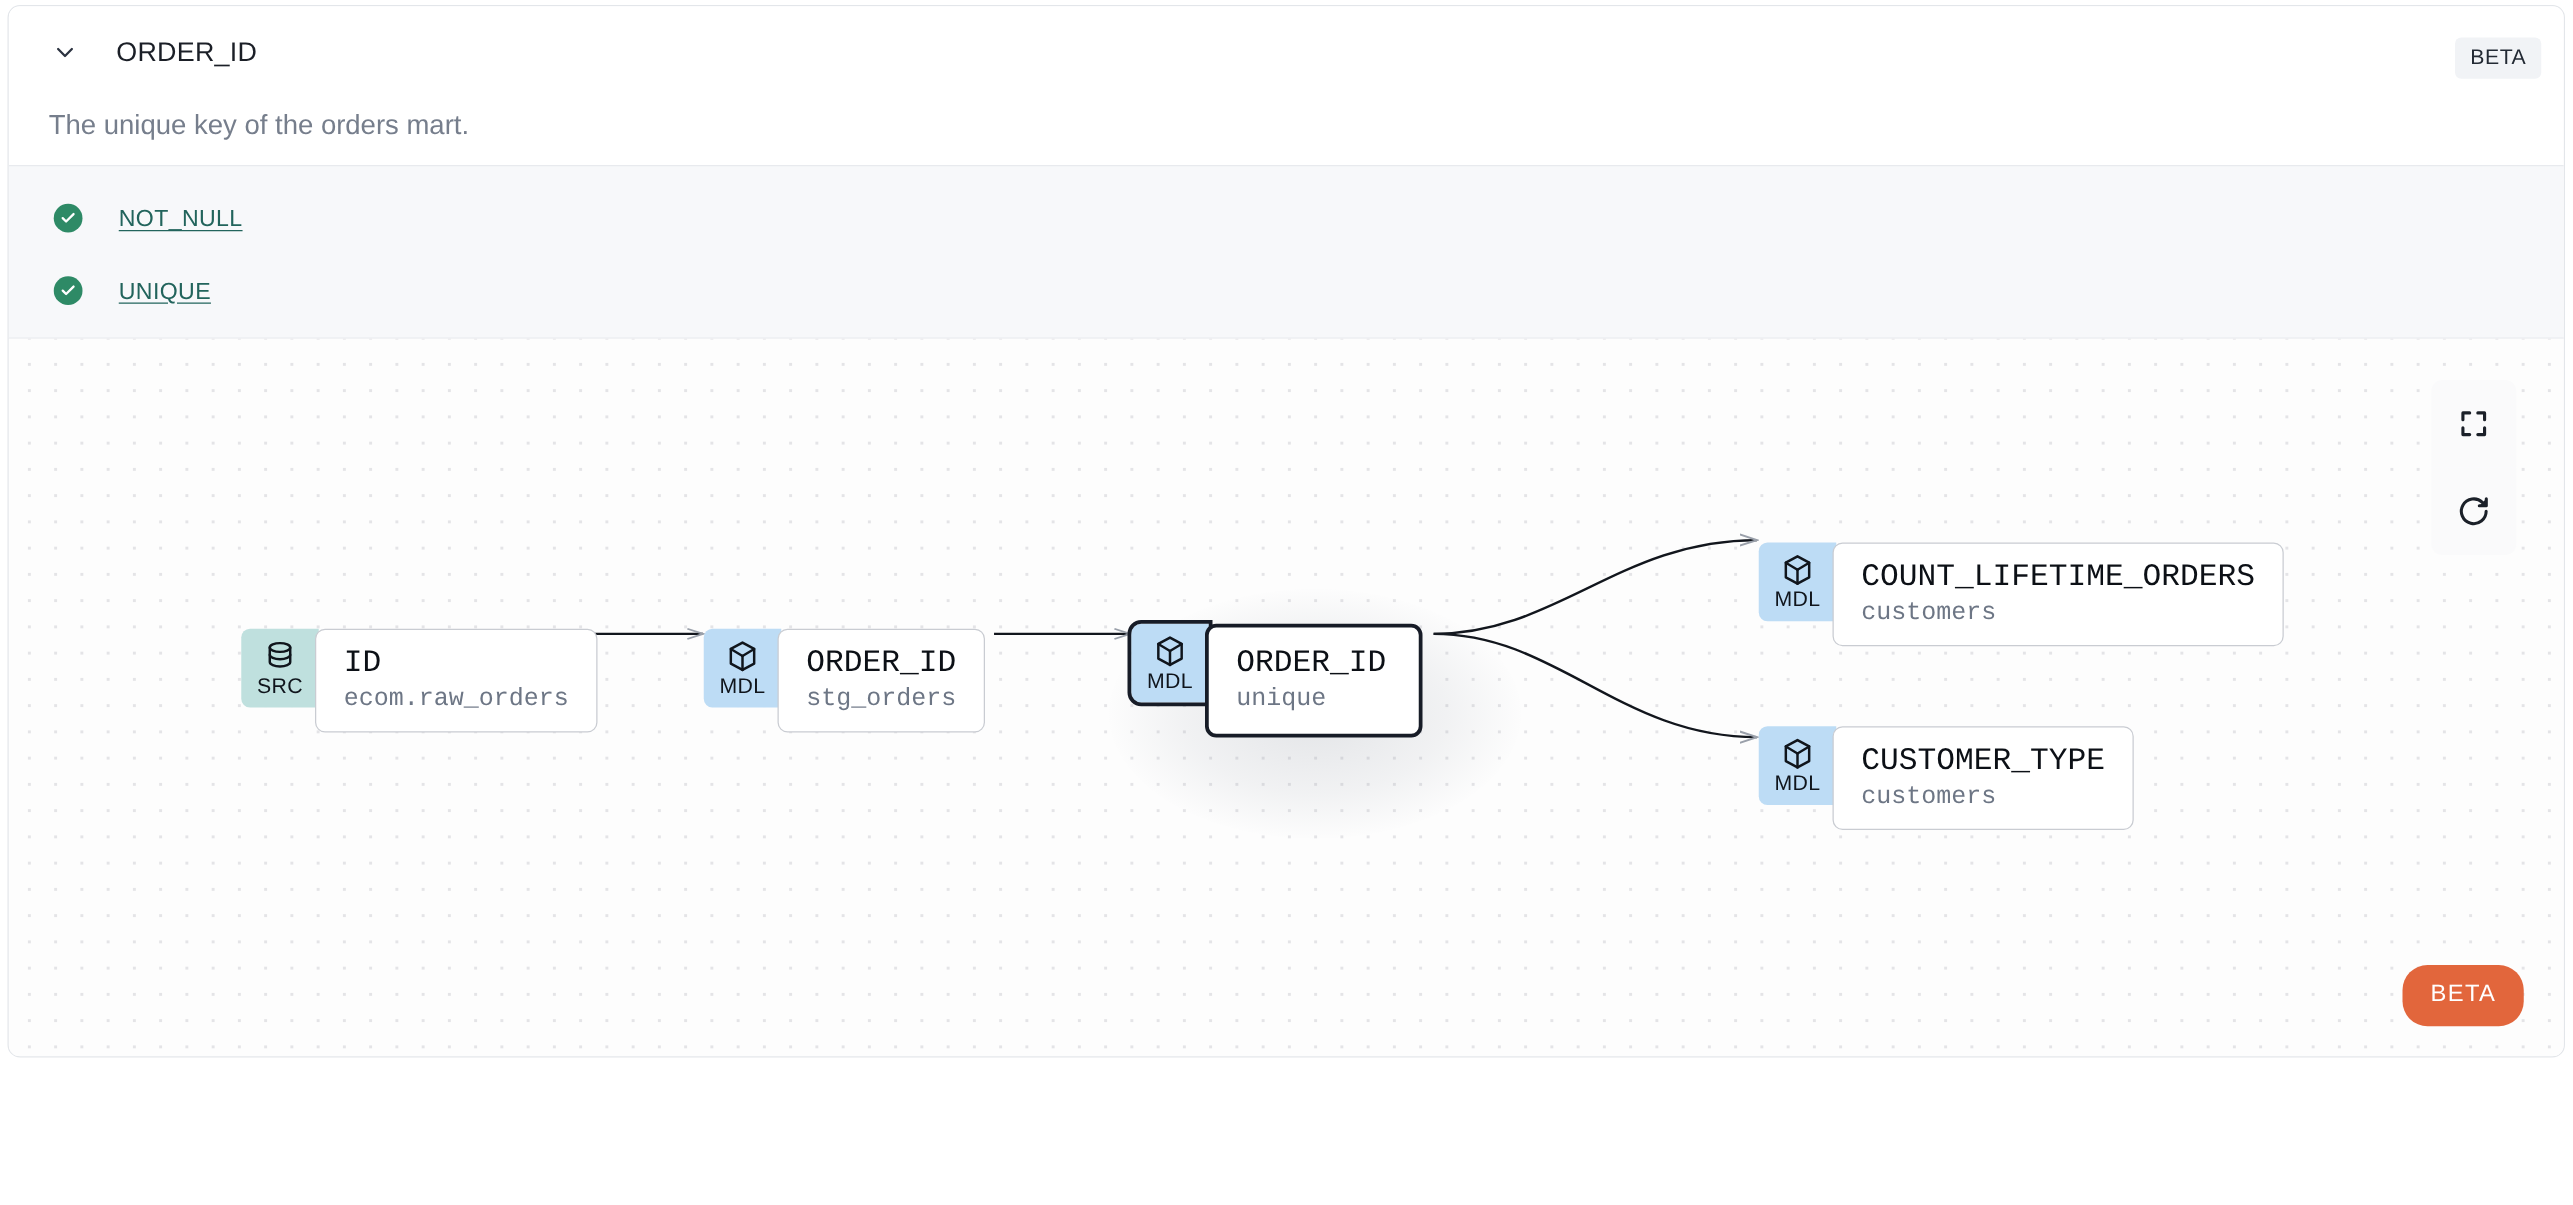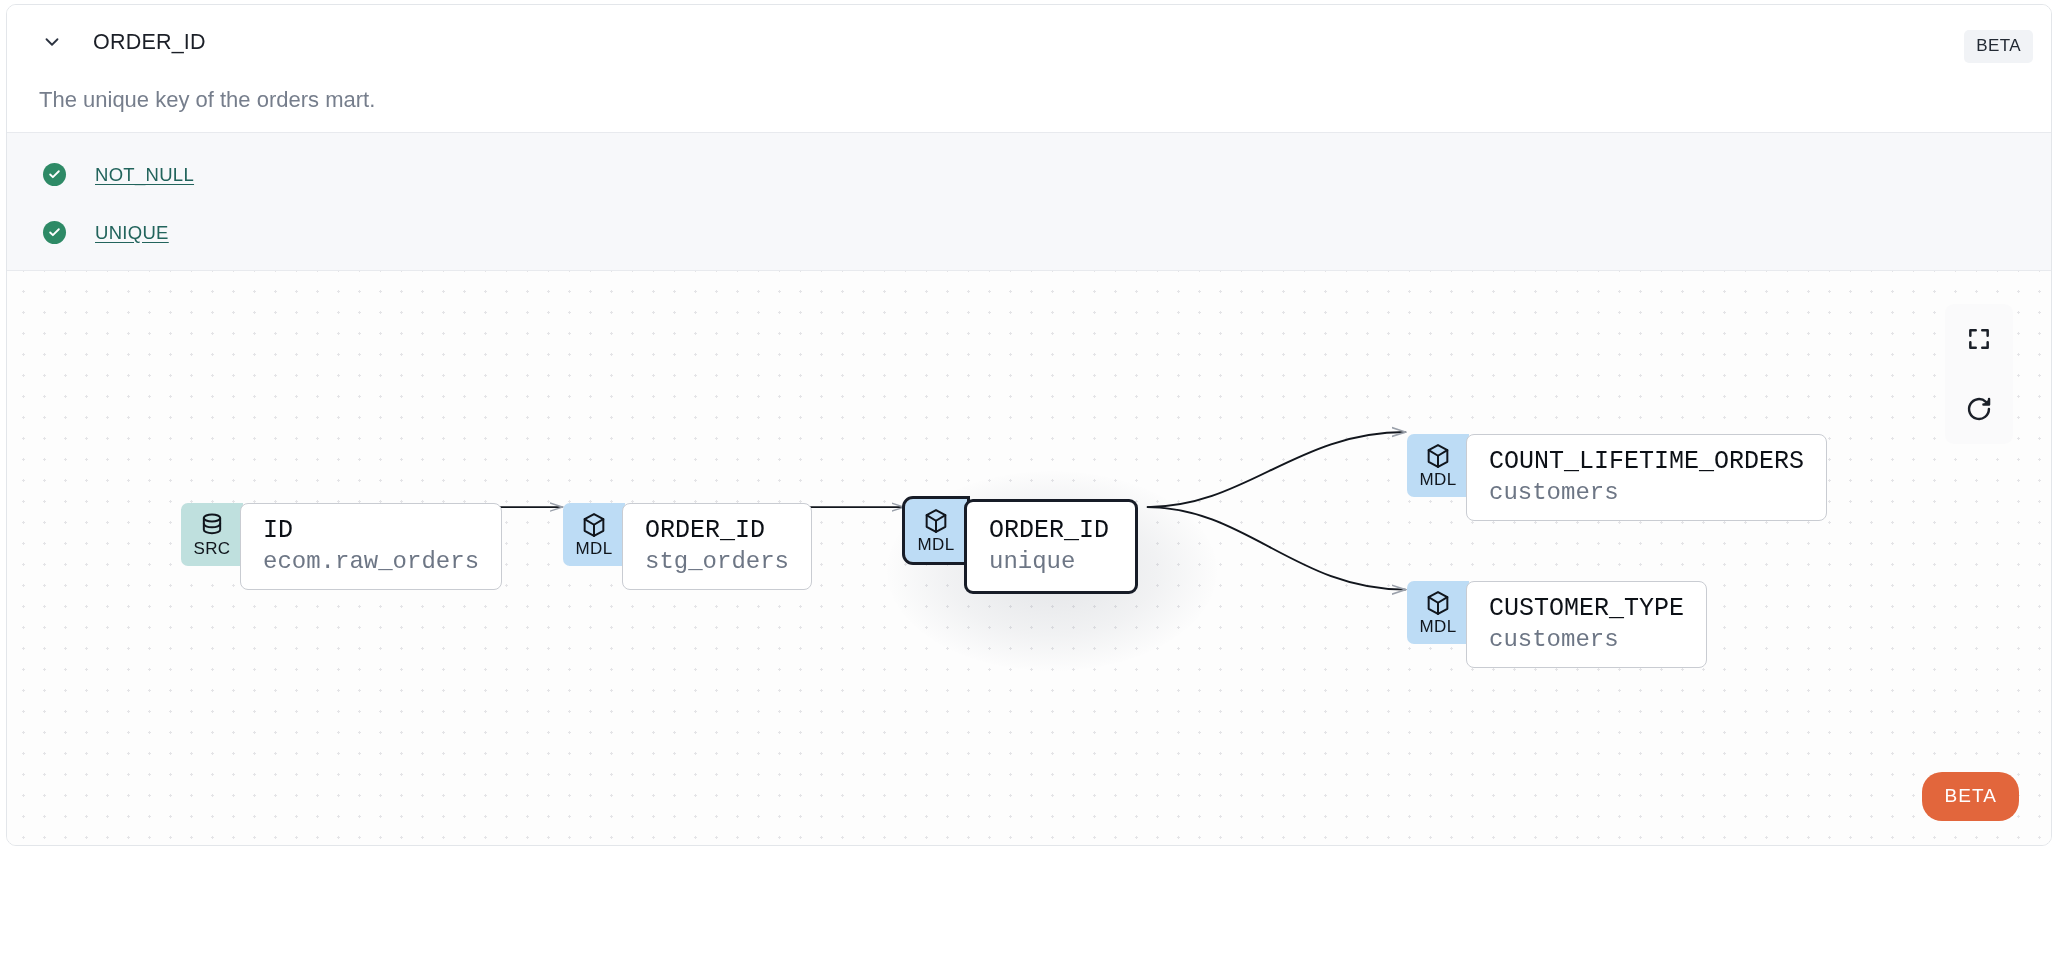--- a/index.html
+++ b/index.html
@@ -154,21 +154,21 @@
     z-index: 2;
     font-family: Liberation Mono, monospace;
   }
   .node-name {
     font-size: 25px;
     color: #0c1016;
     white-space: nowrap;
     line-height: 1.18;
   }
   .node-sub {
-    font-size: 24px;
+    font-size: 20px;
     color: #6d7embed;
     color: #6d7685;
     white-space: nowrap;
     line-height: 1.2;
   }
 
   
   .node.selected .node-badge { border-radius: 7px 0 0 7px; }
   .node.selected .node-body {
     border: 3px solid #171c27;
@@ -273,21 +273,21 @@
 
       <path d="M 455 283 L 556 283" stroke="#12161d" stroke-width="2" fill="none" marker-end="url(#arrow)"></path>
 
       <path d="M 789 283 L 898 283" stroke="#12161d" stroke-width="2" fill="none" marker-end="url(#arrow)"></path>
 
       <path d="M 1141 283 C 1240 283, 1290 193, 1400 193" stroke="#12161d" stroke-width="2.2" fill="none" marker-end="url(#arrow)"></path>
 
       <path d="M 1141 283 C 1240 283, 1290 382, 1400 382" stroke="#12161d" stroke-width="2.2" fill="none" marker-end="url(#arrow)"></path>
     </svg>
 
-    <div class="node" style="left:174px; top:232px;">
+    <div class="node" style="left:186px; top:232px;">
       <div class="node-badge src">
         <svg width="28" height="28" viewBox="0 0 24 24" fill="none" stroke="#10151c" stroke-width="1.7" stroke-linecap="round" stroke-linejoin="round">
           <ellipse cx="12" cy="6" rx="7" ry="3"></ellipse>
           <path d="M5 6v5c0 1.66 3.13 3 7 3s7-1.34 7-3V6"></path>
           <path d="M5 11v5c0 1.66 3.13 3 7 3s7-1.34 7-3v-5"></path>
         </svg>
         <span class="badge-text">SRC</span>
       </div>
       <div class="node-body">
         <span class="node-name">ID</span>

